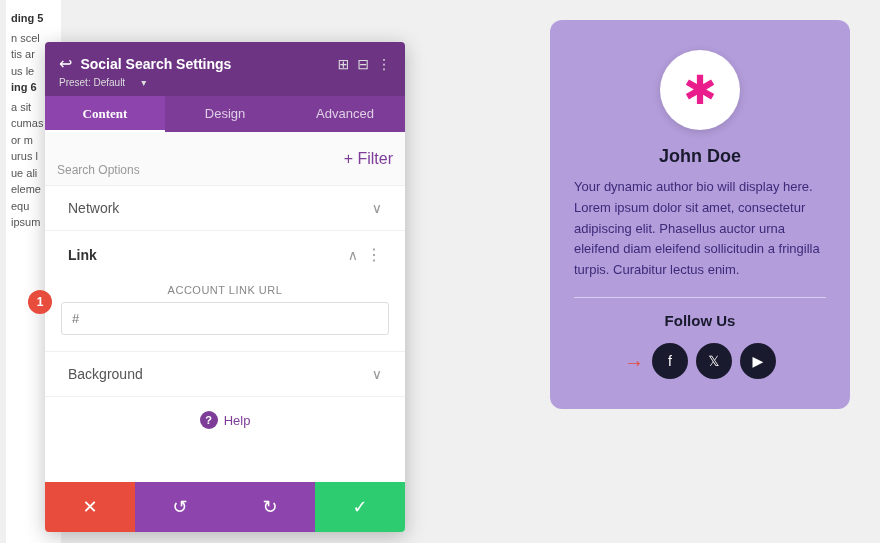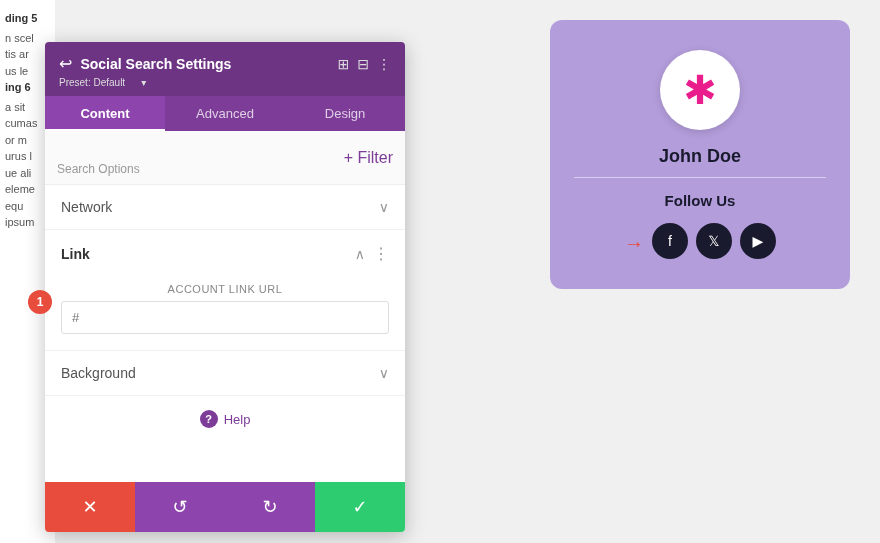--- a/index.html
+++ b/index.html
@@ -9,21 +9,21 @@
       font-family: -apple-system, BlinkMacSystemFont, 'Segoe UI', sans-serif;
       background: #f0f0f0;
       overflow: hidden;
       display: flex;
       position: relative;
     }
 
     
     .left-text-bg {
       position: absolute;
-      left: 0; top: 0;
+      left: 6px; top: 0;
       width: 55px;
       height: 543px;
       background: #fff;
       padding: 10px 5px;
       font-size: 11px;
       color: #555;
       line-height: 1.5;
       overflow: hidden;
     }
 
@@ -121,20 +121,21 @@
       font-size: 13px;
       color: rgba(255,255,255,0.75);
       cursor: pointer;
       position: relative;
     }
 
     .tab.active {
       background: #8e44ad;
       color: #fff;
       font-weight: 600;
+      font-family: Liberation Serif, serif;
     }
 
     .tab.active::after {
       content: '';
       position: absolute;
       bottom: 0; left: 0; right: 0;
       height: 2px;
       background: #fff;
     }
 
@@ -172,21 +173,21 @@
 
     
     .section {
       border-bottom: 1px solid #f0f0f0;
     }
 
     .section-header {
       display: flex;
       align-items: center;
       justify-content: space-between;
-      padding: 14px 16px;
+      padding: 14px 23px;
       cursor: pointer;
       gap: 32px;
     }
 
     .section-title {
       font-size: 14px;
       color: #555;
       font-weight: 500;
     }
 
@@ -420,22 +421,22 @@
       </div>
     </div>
     <div class="preset-text">
       <span>Preset: Default</span>
       <span>▾</span>
     </div>
   </div>
 
   <div class="panel-tabs">
     <div class="tab active">Content</div>
+    <div class="tab">Design</div>
     <div class="tab">Advanced</div>
-    <div class="tab">Design</div>
   </div>
 
   <div class="search-bar">
     <span class="search-text">Search Options</span>
     <div class="filter-btn">
       <span>+ Filter</span>
     </div>
   </div>
 
   <div class="panel-body">
@@ -497,20 +498,21 @@
 </div>
 
 <div class="right-preview">
 
   <div class="avatar-circle">
     <span class="asterisk">✱</span>
   </div>
 
   <div class="author-name">John Doe</div>
 
+  <div class="author-bio">Your dynamic author bio will display here. Lorem ipsum dolor sit amet, consectetur adipiscing elit. Phasellus auctor urna eleifend diam eleifend sollicitudin a fringilla turpis. Curabitur lectus enim.</div>
 
   <div class="divider"></div>
 
   <div class="follow-us">Follow Us</div>
 
   <div class="social-row">
     <span class="arrow-icon">→</span>
     <div class="social-btn">f</div>
     <div class="social-btn">𝕏</div>
     <div class="social-btn">▶</div>

